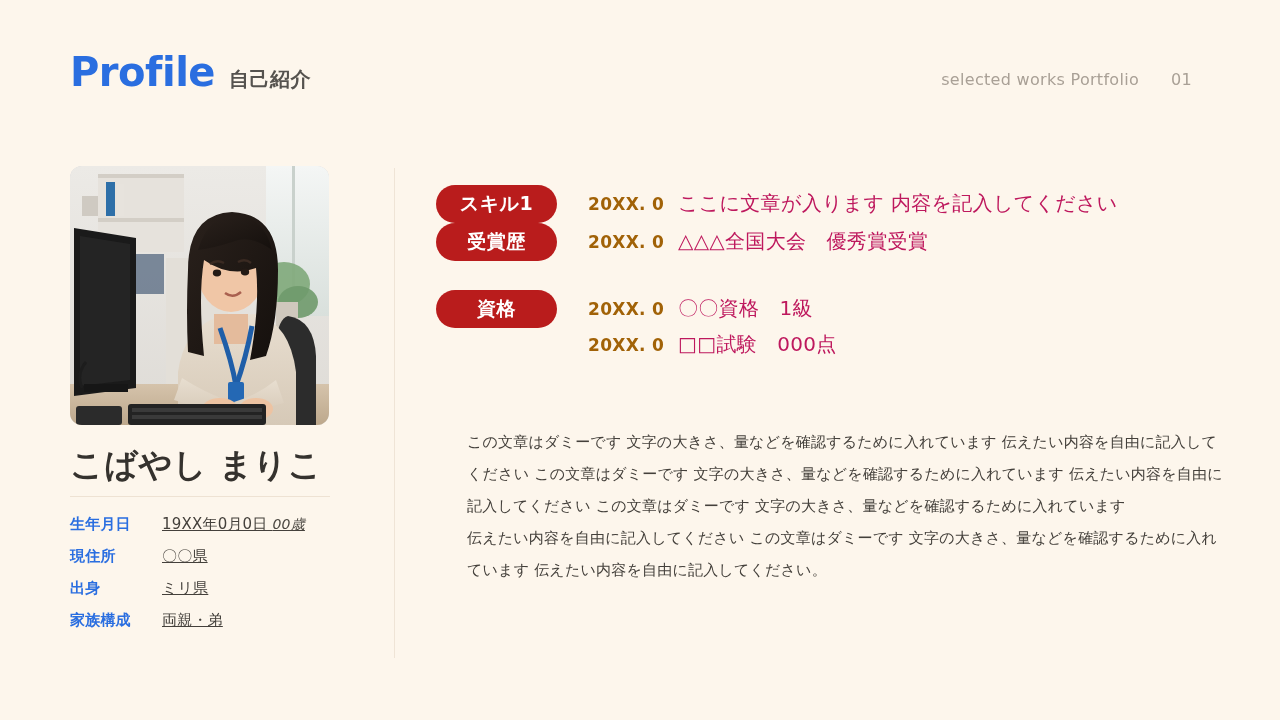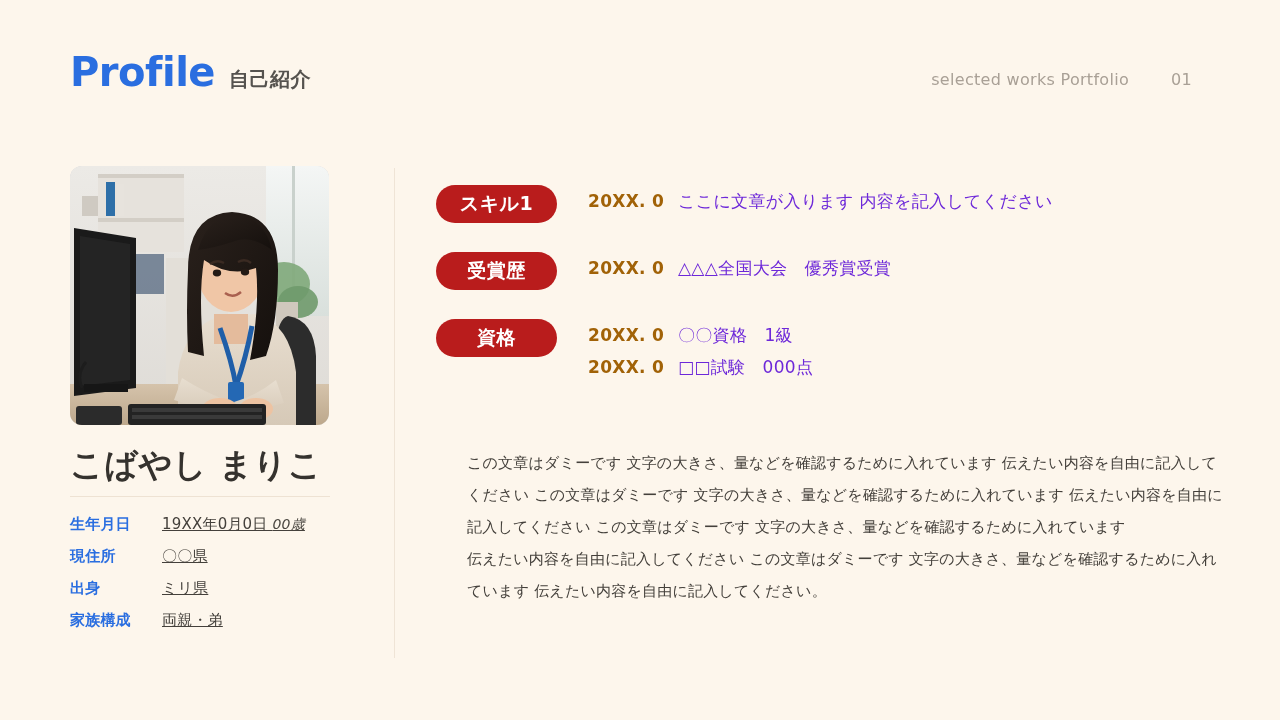--- a/index.html
+++ b/index.html
@@ -45,21 +45,21 @@
     color: #55524e;
     line-height: 1;
     letter-spacing: 0.5px;
   }
   .header-right {
     position: absolute;
     right: 88px;
     top: 70px;
     display: flex;
     align-items: center;
-    gap: 42px;
+    gap: 32px;
   }
   .header-right .works-label {
     font-size: 16px;
     color: #a9a096;
     letter-spacing: 0.3px;
   }
   .header-right .page-num {
     font-size: 16px;
     color: #a9a096;
     letter-spacing: 0.3px;
@@ -141,21 +141,21 @@
     position: absolute;
     left: 436px;
     top: 166px;
     width: 790px;
   }
   .entry {
     display: flex;
     align-items: flex-start;
   }
   .entry.skill1  { margin-top: 19px; }
-  .entry.award   { margin-top: 29px; }
+  .entry.award   { }
   .entry.license { margin-top: 29px; }
   .entry.pr      { margin-top: 62px; }
 
   .pill {
     flex: 0 0 121px;
     width: 121px;
     height: 38px;
     border-radius: 19px;
     background: #b91c1c;
     color: #ffffff;
@@ -180,22 +180,22 @@
   }
   .line:last-child { margin-bottom: 0; }
   .line .date {
     flex: 0 0 90px;
     font-size: 17px;
     font-weight: 700;
     color: #a16207;
     letter-spacing: 0.3px;
   }
   .line .text {
-    font-size: 17px;
-    color: #6d28d9;
+    font-size: 20px;
+    color: #be185d;
     letter-spacing: 0.3px;
   }
 
   .pr-body {
     margin-left: 31px;
     padding-top: 6px;
     flex: 1 1 auto;
     width: 638px;
   }
   .pr-para {

